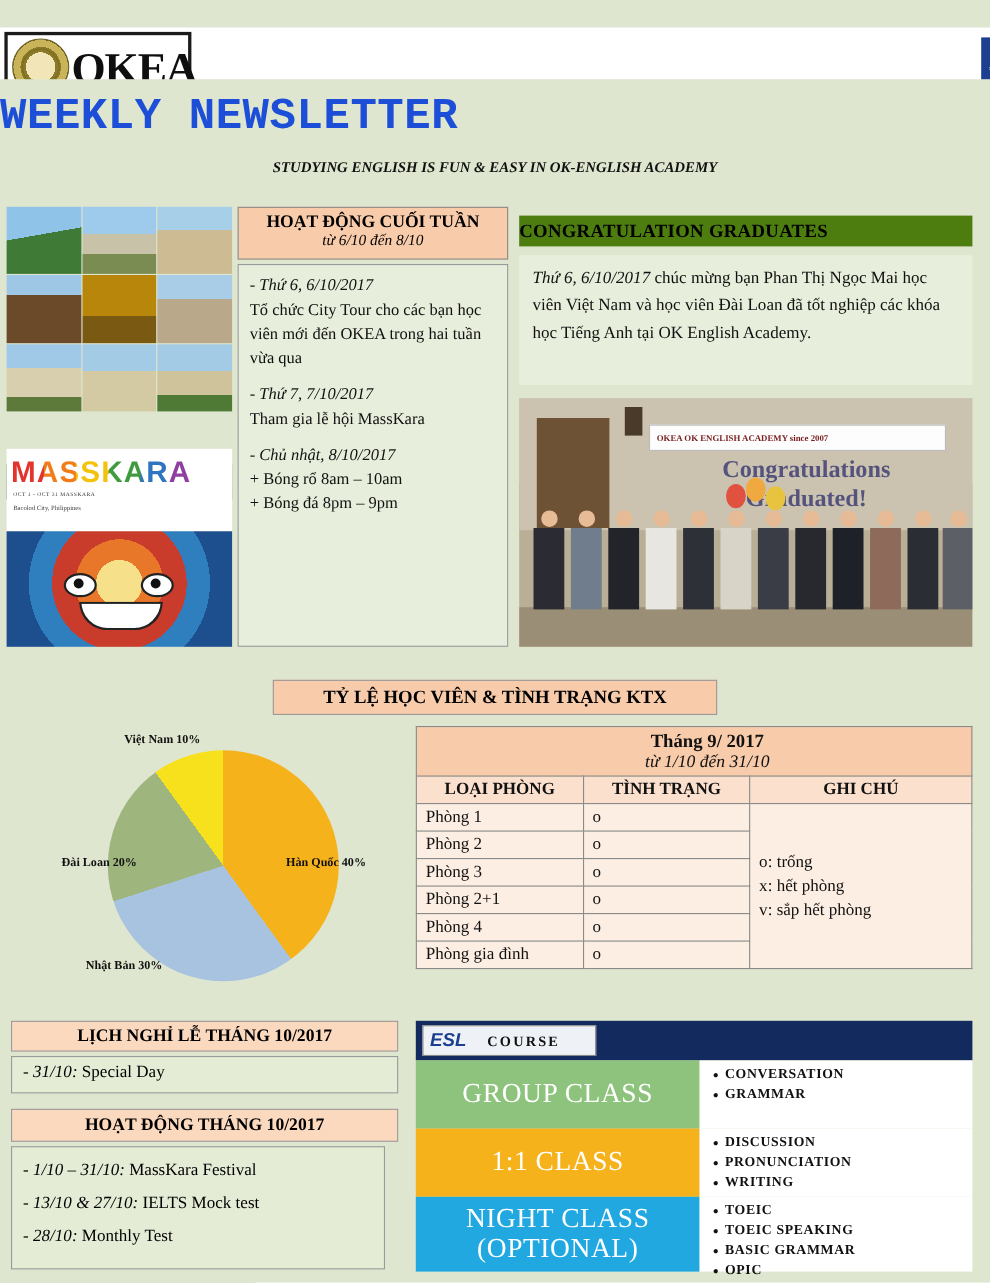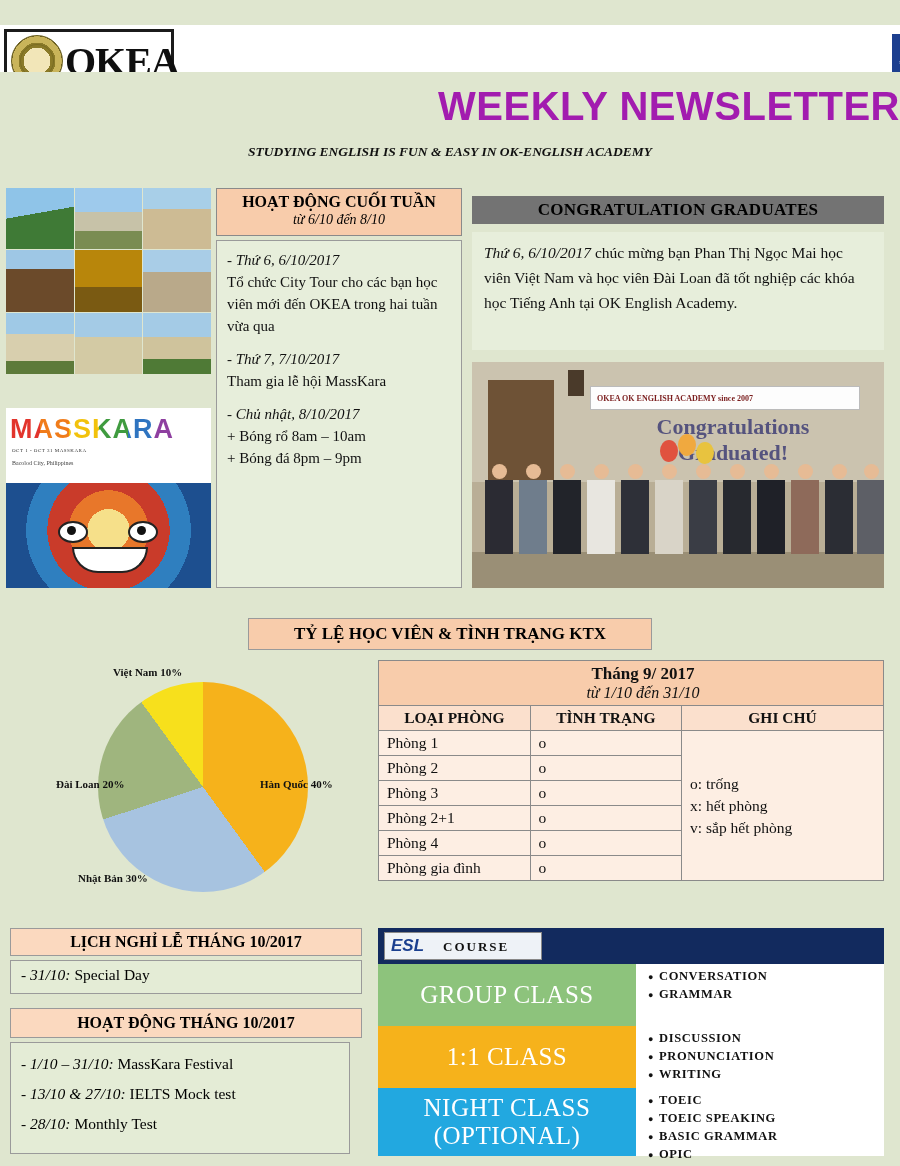--- a/index.html
+++ b/index.html
@@ -36,23 +36,23 @@
     position:absolute; left:0; top:4px; width:58px; height:54px; background:#1d3f8f;
     color:#fff; text-align:center; box-sizing:border-box; padding-top:3px;
   }
   .sti-badge .s1 { font-size:17px; font-weight:bold; font-style:italic; letter-spacing:1px; }
   .sti-badge .s2 { font-size:4.5px; line-height:6px; margin-top:3px; letter-spacing:.3px; }
   .sti-badge .s3 { font-size:4px; margin-top:1px; }
 
   
   .title-band { position:absolute; left:0; top:72px; width:900px; height:110px; background:#dfe6cf; }
   .main-title {
-    position:absolute; left:0; top:12px; width:900px; text-align:right;
-    font-family:Liberation Sans, sans-serif; font-size:40px; font-weight:bold;
-    letter-spacing:.5px; color:#a21caf;
+    position:absolute; left:0; top:12px; width:900px; text-align:left;
+    font-family:Liberation Mono, monospace; font-size:40px; font-weight:bold;
+    letter-spacing:.5px; color:#1d4ed8;
   }
   .sub-title {
     position:absolute; left:0; top:72px; width:900px; text-align:center;
     font-family:"Liberation Serif", serif; font-size:13.5px; font-weight:bold;
     font-style:italic; color:#111;
   }
 
   
   .photo-col { position:absolute; left:6px; top:188px; width:205px; height:400px; }
   .pc-grid { position:absolute; left:0; top:0; width:205px; height:186px; display:grid;
@@ -115,21 +115,21 @@
     position:absolute; left:0; top:52px; width:246px; height:348px;
     background:#e7eedb; border:1px solid #9a9a9a; box-sizing:border-box;
     padding:8px 10px; font-size:15px; line-height:22px; color:#111;
   }
   .wk-body .it { font-style:italic; }
   .wk-body p { margin:0 0 11px 0; }
 
   
   .cg-head {
     position:absolute; left:472px; top:196px; width:412px; height:28px;
-    background:#737373; text-align:center; font-size:17px; font-weight:bold;
+    background:#4d7c0f; font-size:17px; font-weight:bold;
     line-height:28px; letter-spacing:.3px;
   }
   .cg-body {
     position:absolute; left:472px; top:232px; width:412px; height:118px;
     background:#e7eedb; padding:8px 12px; box-sizing:border-box;
     font-size:15.5px; line-height:25px; color:#111;
   }
   .cg-body i { font-style:italic; }
   .cg-photo {
     position:absolute; left:472px; top:362px; width:412px; height:226px;

